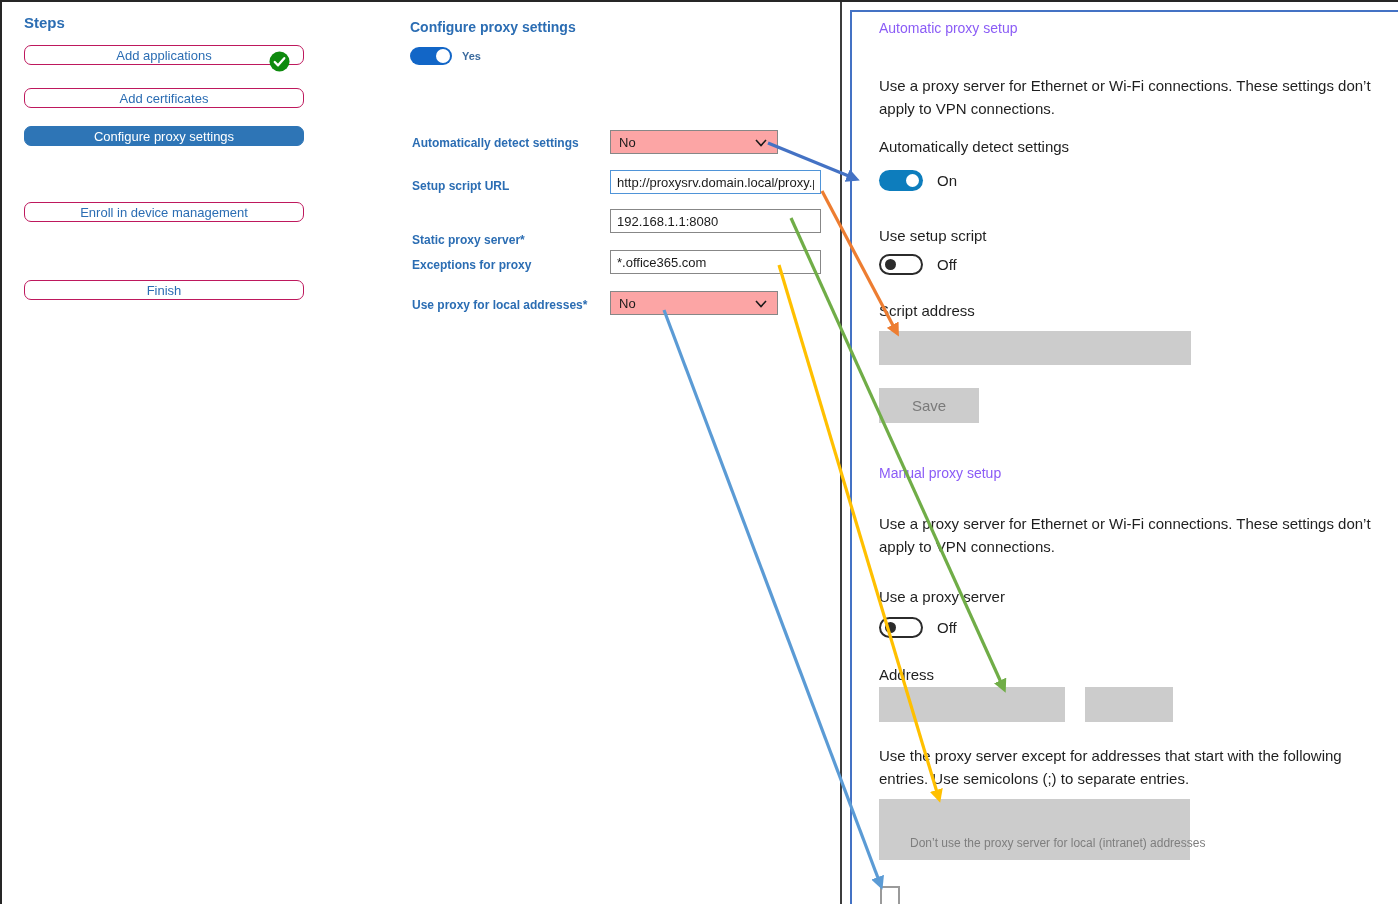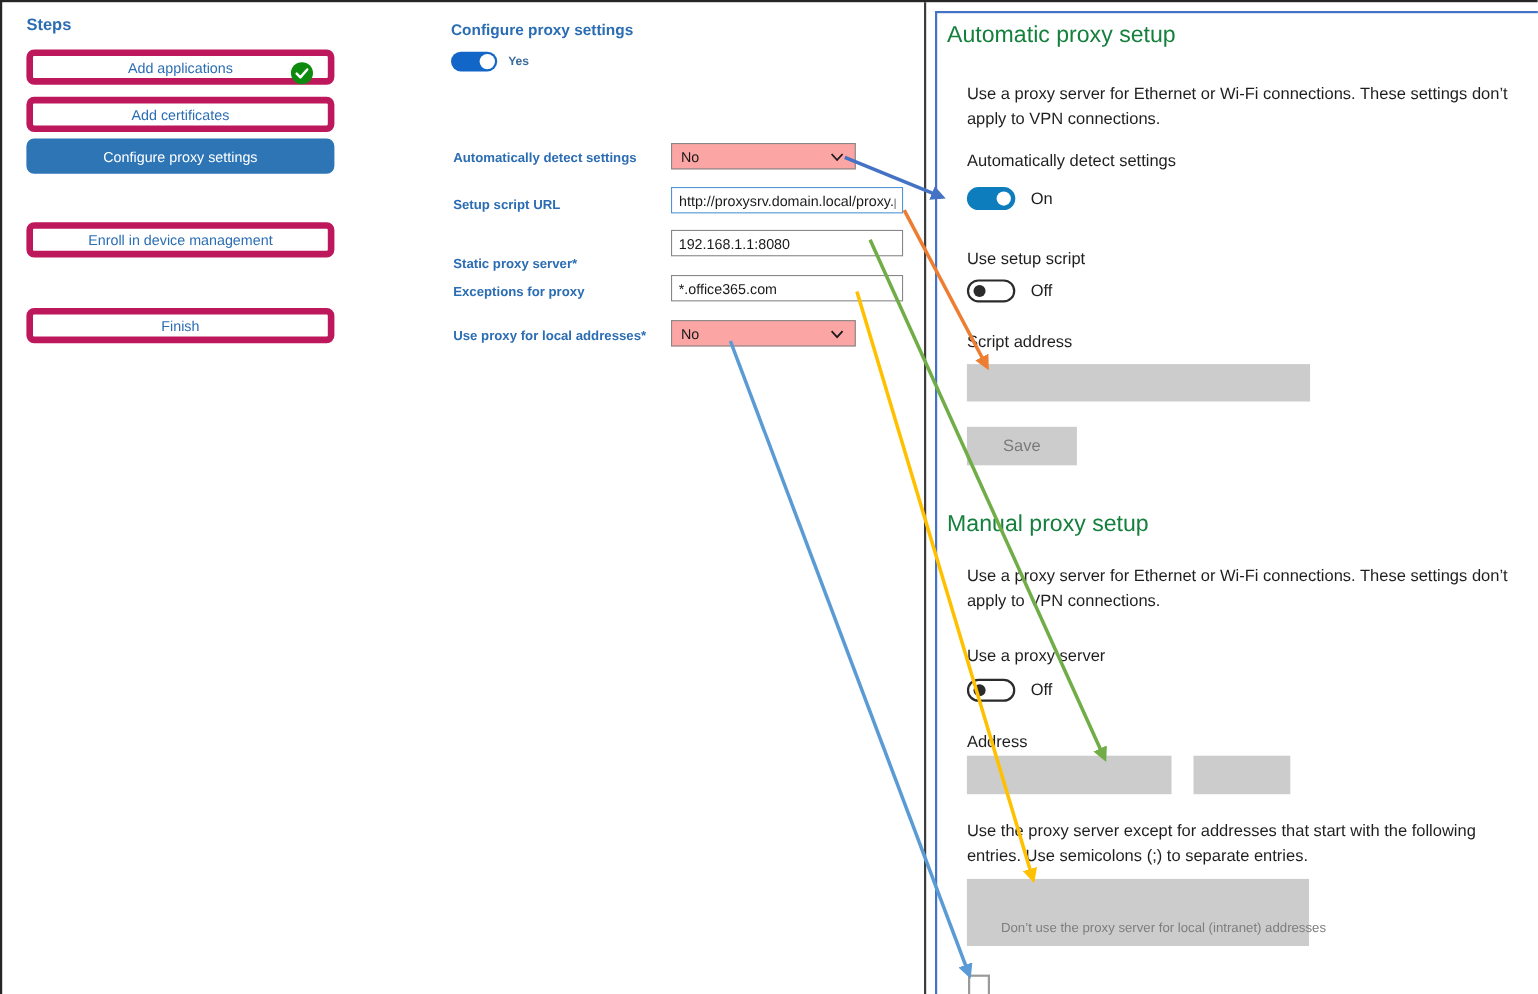--- a/index.html
+++ b/index.html
@@ -3,21 +3,21 @@
 <meta charset="utf-8">
 <style>
   * { margin:0; padding:0; box-sizing:border-box; }
   html,body { width:1398px; height:904px; overflow:hidden; background:#fff;
     font-family:"Liberation Sans", sans-serif; }
   #page { position:relative; width:1398px; height:904px; background:#fff;
     border-top:2px solid #262626; border-left:2px solid #262626; }
 
   
   .steps-title { position:absolute; left:22px; top:12px; font-size:15px; font-weight:bold; color:#2b6db3; }
-  .step-btn { position:absolute; left:22px; width:280px; height:32px; border:6px solid #be185d;
+  .step-btn { position:absolute; left:22px; width:280px; height:20px; border:1px solid #be185d;
     border-radius:7px; background:#fff; color:#2b6db3; font-size:13px; display:flex;
     align-items:center; justify-content:center; cursor:pointer; }
   .step-btn.selected { background:#2e75b6; border-color:#2e75b6; color:#fff; }
   .check-badge { position:absolute; right:13px; top:5px; width:21px; height:21px; }
 
   
   .form-title { position:absolute; left:408px; top:17px; font-size:14px; font-weight:bold; color:#2b6db3; }
   .toggle-yes { position:absolute; left:408px; top:45px; width:42px; height:18px; border-radius:9px;
     background:#1266c7; cursor:pointer; }
   .toggle-yes .knob { position:absolute; right:2px; top:2px; width:14px; height:14px; border-radius:50%; background:#fff; }
@@ -30,21 +30,21 @@
     background:#fca5a5; font-size:13px; color:#1a1a1a; display:flex; align-items:center;
     padding:0 8px; cursor:pointer; }
   .f-select .chev { position:absolute; right:10px; top:8px; }
 
   
   .v-divider { position:absolute; left:838px; top:0; width:2px; height:904px; background:#3c3c3c; }
   .settings-panel { position:absolute; left:848px; top:8px; width:550px; height:896px;
     border-top:2px solid #4472c4; border-left:2px solid #4472c4; background:#fff; }
 
   
-  .s-h1 { position:absolute; left:859px; font-size:21px; font-weight:400; color:#15803d; }
+  .s-h1 { position:absolute; left:877px; font-size:14px; font-weight:400; color:#8b5cf6; }
   .s-p  { position:absolute; left:877px; font-size:15px; line-height:23px; color:#1f1f1f; }
   .s-label { position:absolute; left:877px; font-size:15px; color:#1f1f1f; }
   .s-toggle-on { position:absolute; left:877px; width:44px; height:21px; border-radius:11px;
     background:#0d7dbd; cursor:pointer; }
   .s-toggle-on .knob { position:absolute; right:4px; top:4px; width:13px; height:13px; border-radius:50%; background:#fff; }
   .s-toggle-off { position:absolute; left:877px; width:44px; height:21px; border-radius:11px;
     background:#fff; border:2px solid #2b2b2b; cursor:pointer; }
   .s-toggle-off .knob { position:absolute; left:4px; top:3px; width:11px; height:11px; border-radius:50%; background:#2b2b2b; }
   .s-state { position:absolute; left:935px; font-size:15px; color:#1f1f1f; }
   .gray-box { position:absolute; background:#cccccc; }

